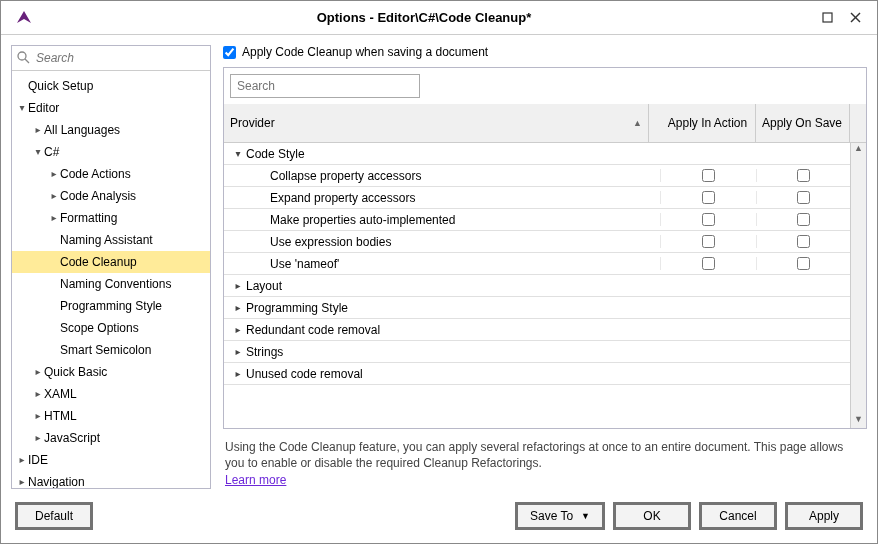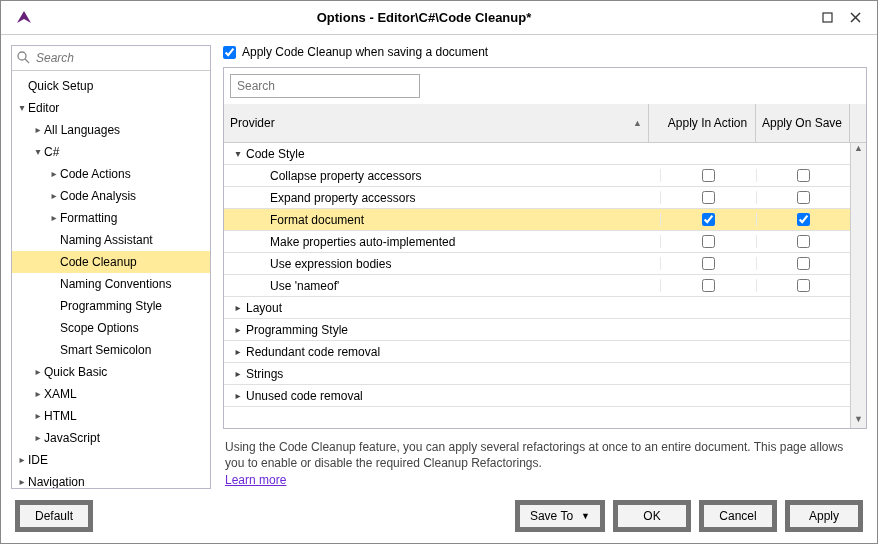--- a/index.html
+++ b/index.html
@@ -34,21 +34,21 @@
 .gprov { flex: 1; padding: 3px 6px; display: flex; align-items: center; }
 .gexp { width: 12px; display: inline-flex; justify-content: center; color: #444; font-size: 10px; margin-right: 2px; }
 .gact, .gsave { width: 96px; display: flex; justify-content: center; align-items: center; border-left: 1px solid #e8e8e8; }
 .gsave { width: 94px; }
 .scrollbar { position: absolute; right: 0; top: 0; bottom: 0; width: 16px; background: #f0f0f0; border-left: 1px solid #ccc; display: flex; flex-direction: column; justify-content: space-between; align-items: center; }
 .sbtn { height: 14px; font-size: 9px; color: #666; }
 .desc { padding: 10px 2px 0 2px; color: #444; line-height: 1.4; }
 .desc a { color: #6d28d9; text-decoration: underline; }
 .footer { height: 44px; border-top: 0; display: flex; align-items: center; padding: 0 14px 10px 14px; gap: 8px; }
 .footer .spacer { flex: 1; }
-.btn { min-width: 78px; padding: 4px 10px; background: #f3f3f3; border: 5px solid #737373; cursor: default; text-align: center; }
+.btn { min-width: 78px; padding: 4px 10px; background: #f3f3f3; border: 3px solid #737373; cursor: default; text-align: center; }
 .btn.drop { min-width: 90px; display: flex; justify-content: center; gap: 8px; align-items: center;}
 input[type=checkbox]{ width:13px; height:13px; }
 </style>
 </head>
 <body>
 
 <div class="titlebar">
   <div class="icon">
     <svg width="18" height="18" viewBox="0 0 18 18">
         <path d="M2 14 L9 2 L16 14 L9 10 Z" fill="#68217a"></path>
@@ -208,33 +208,20 @@
                 <span>Expand property accessors</span>
               </div>
               <div class="gact">
                 <input type="checkbox" style="">
               </div>
               <div class="gsave">
                 <input type="checkbox" style="">
               </div>
               <div style="width: 16px;"></div>
             </div>
-            <div class="grow sel">
-              <div class="gprov" style="padding-left: 32px;">
-                <span class="gexp"></span>
-                <span>Format document</span>
-              </div>
-              <div class="gact">
-                <input type="checkbox" checked="" style="">
-              </div>
-              <div class="gsave">
-                <input type="checkbox" checked="" style="">
-              </div>
-              <div style="width: 16px;"></div>
-            </div>
             <div class="grow">
               <div class="gprov" style="padding-left: 32px;">
                 <span class="gexp"></span>
                 <span>Make properties auto-implemented</span>
               </div>
               <div class="gact">
                 <input type="checkbox" style="">
               </div>
               <div class="gsave">
                 <input type="checkbox" style="">

